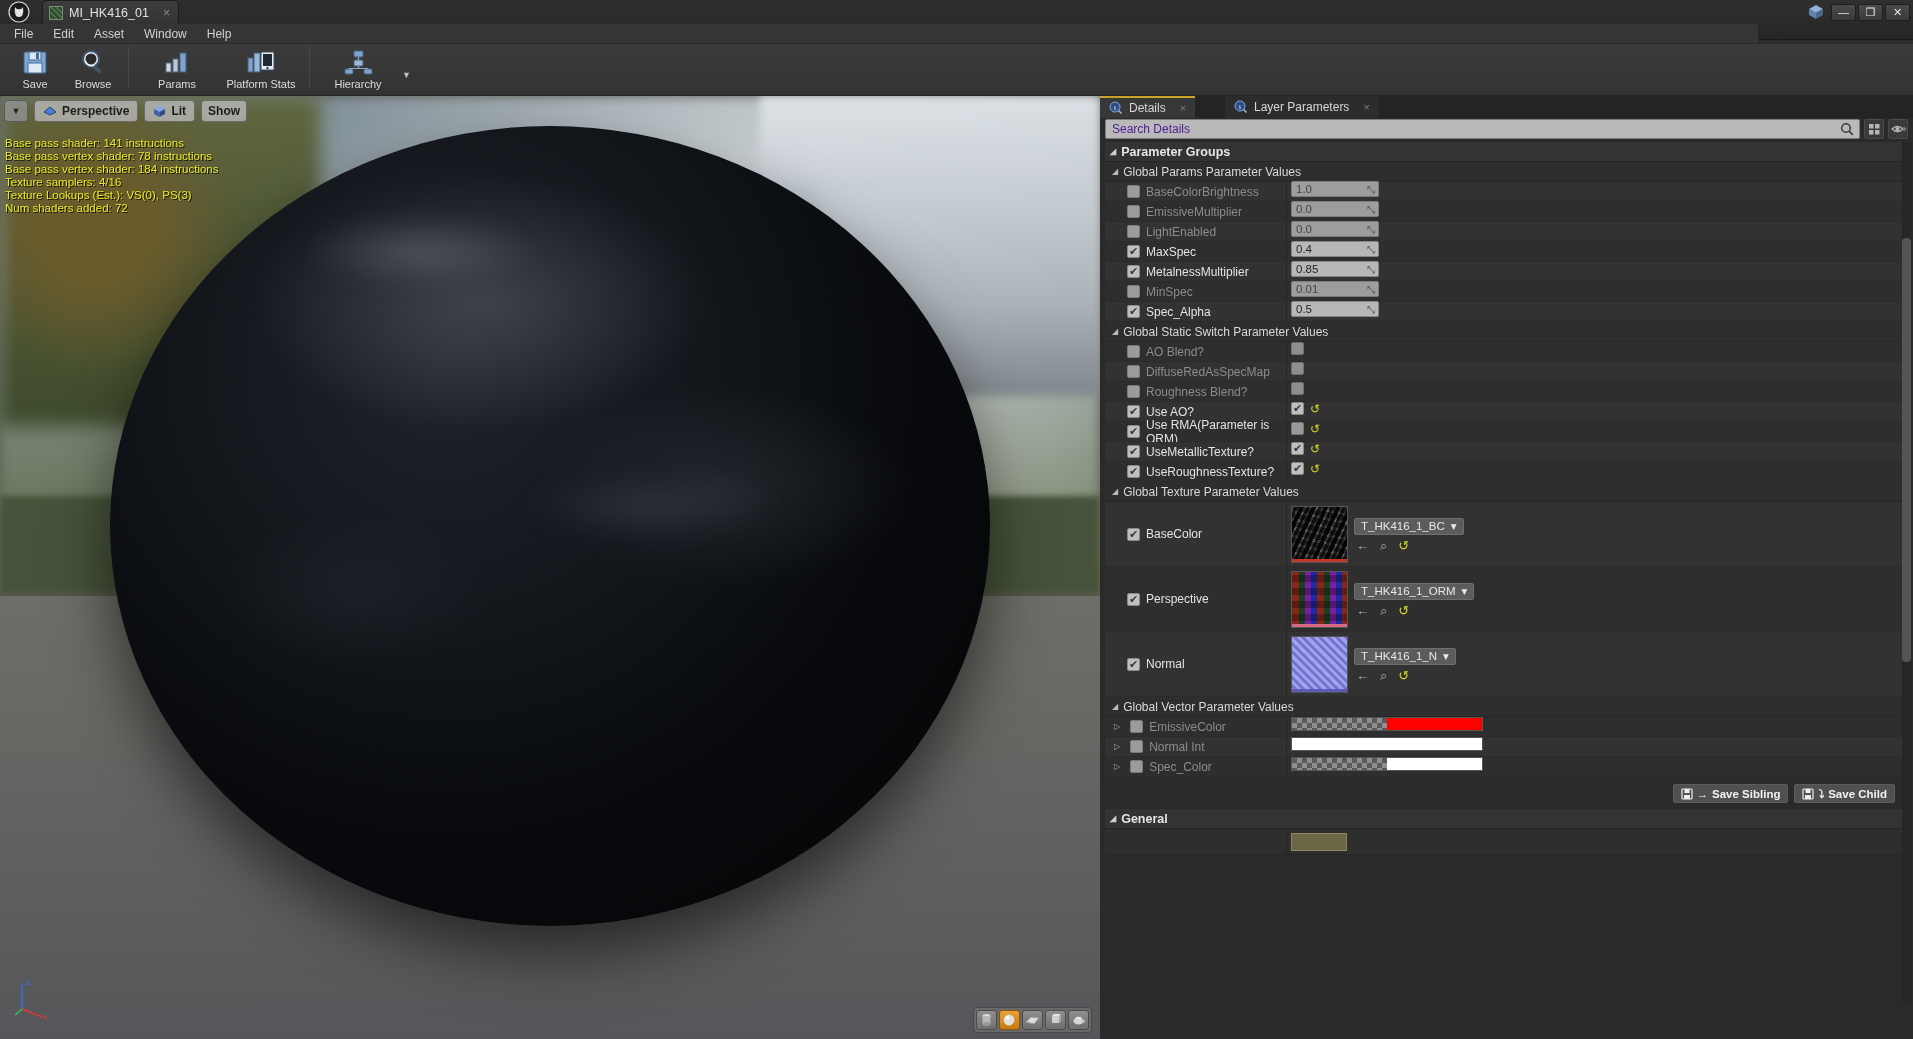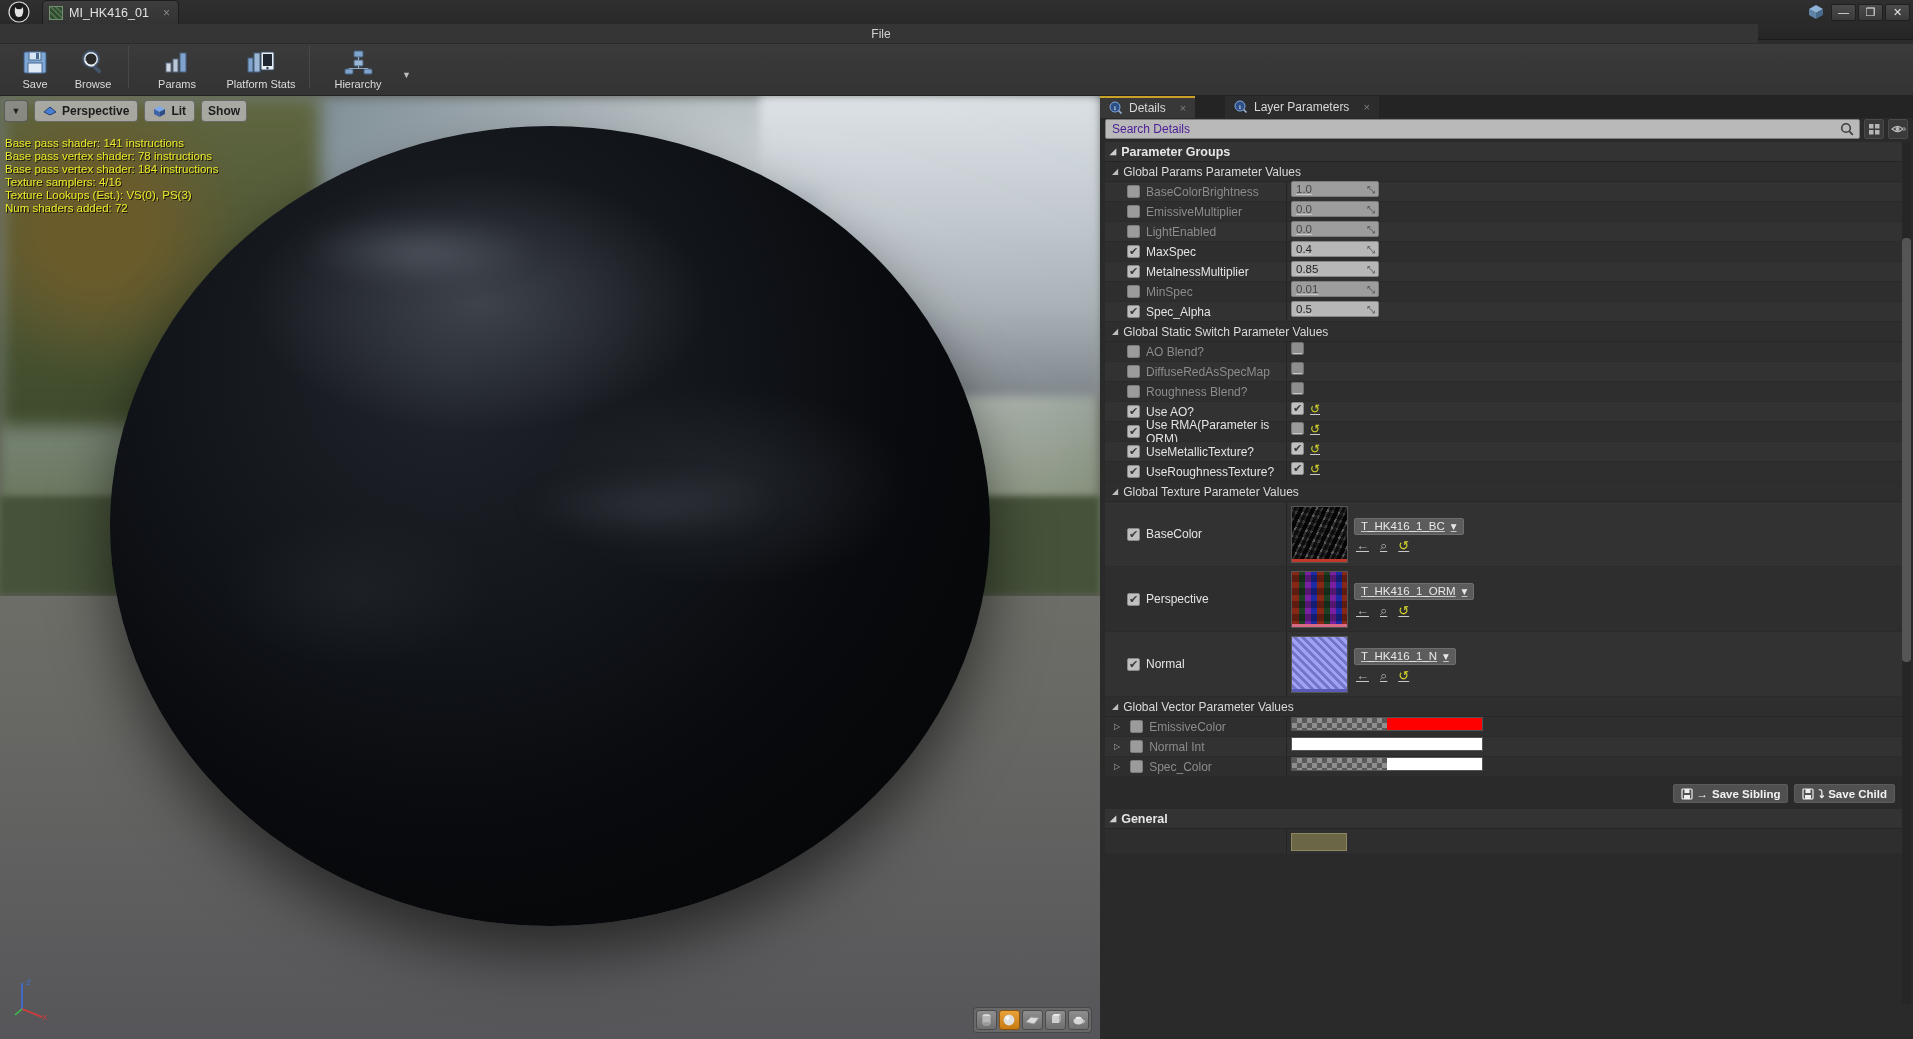--- a/index.html
+++ b/index.html
@@ -47,21 +47,21 @@
     border: 1px solid #1f1f1f; border-radius: 2px;
     display: flex; align-items: center; justify-content: center;
     color: #e6e6e6; font-size: 11px;
   }
   .wbtn:last-child { margin-right: 3px; }
 
   
   .menubar {
     position: absolute; top: 24px; left: 0; width: 1758px; height: 20px;
     background: #353535; border-bottom: 1px solid #2a2a2a;
-    display: flex; align-items: center; padding-left: 4px; flex-direction: column;
+    display: flex; align-items: center; padding-left: 4px;
   }
   .menuitem { padding: 0 10px; font-size: 12px; color: #d2d2d2; line-height: 20px; }
 
   
   .toolbar {
     position: absolute; top: 44px; left: 0; width: 1913px; height: 52px;
     background: linear-gradient(#3b3b3b, #333333);
     border-bottom: 1px solid #242424;
     display: flex; align-items: flex-start; padding-left: 6px;
   }
@@ -223,21 +223,21 @@
     height: 20px; border-bottom: 1px solid #2b2b2b;
     display: flex; align-items: center; position: relative;
     background: #323232;
   }
   .prow.alt { background: #2e2e2e; }
   .prow .namecell {
     width: 180px; display: flex; align-items: center; padding-left: 22px; gap: 6px;
     font-size: 12px;
   }
   .prow.tall { height: 65px; }
-  .prow .valcell { position: absolute; left: 186px; top: 0; bottom: 6px; display: flex; align-items: center; gap: 6px; text-decoration: underline; }
+  .prow .valcell { position: absolute; left: 186px; top: 0; bottom: 6px; display: flex; align-items: center; gap: 6px; }
   .split { position: absolute; left: 181px; top: 0; bottom: 0; width: 1px; background: #242424; }
 
   .cbx {
     width: 13px; height: 13px; border-radius: 2px; flex: none;
     background: #bfbfbf; border: 1px solid #8a8a8a;
     display: flex; align-items: center; justify-content: center;
     font-size: 11px; color: #3a3a3a; line-height: 1;
   }
   .cbx.off { background: #9a9a9a; border-color: #777; color: transparent; }
   .cbx.dim { background: #9b9b9b; border-color: #7c7c7c; }

